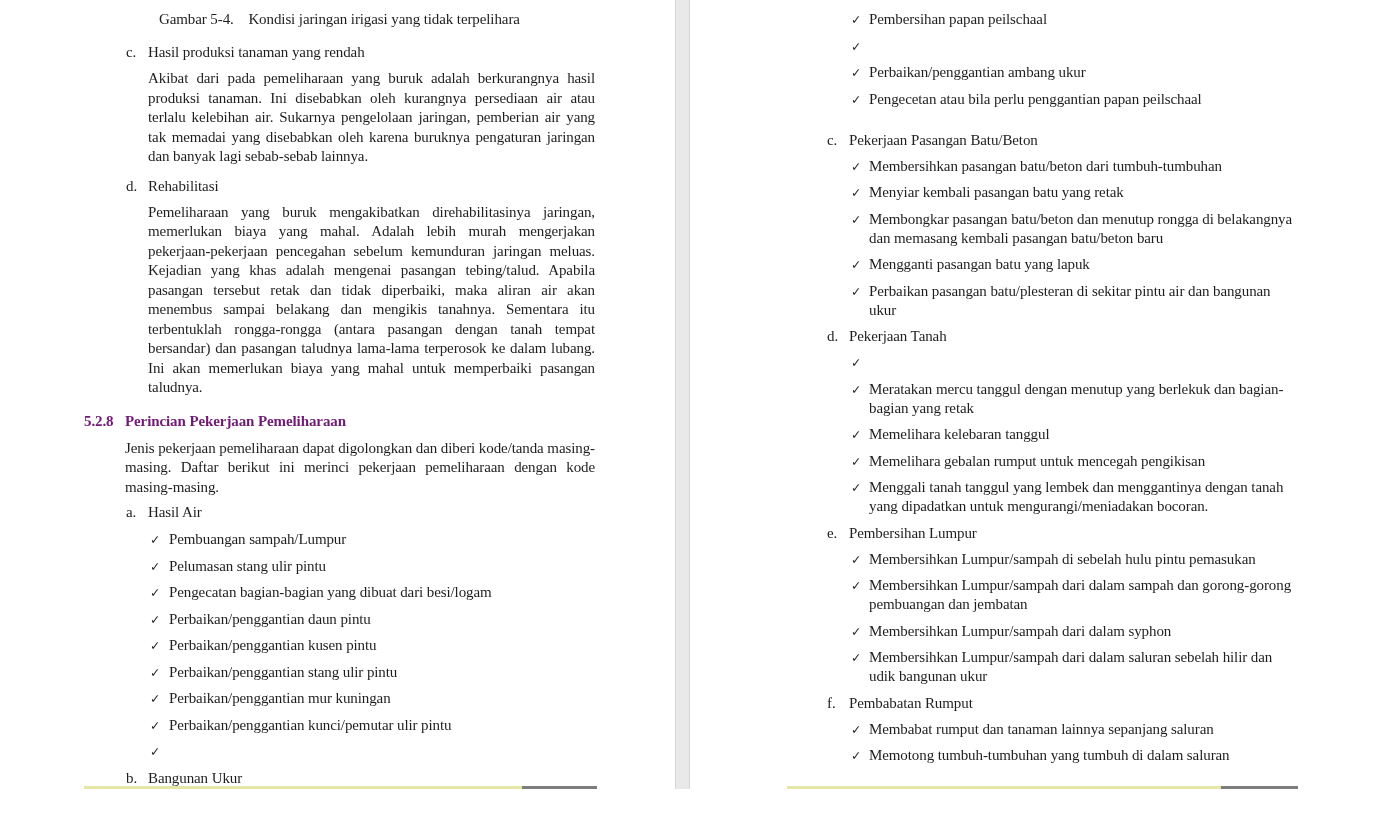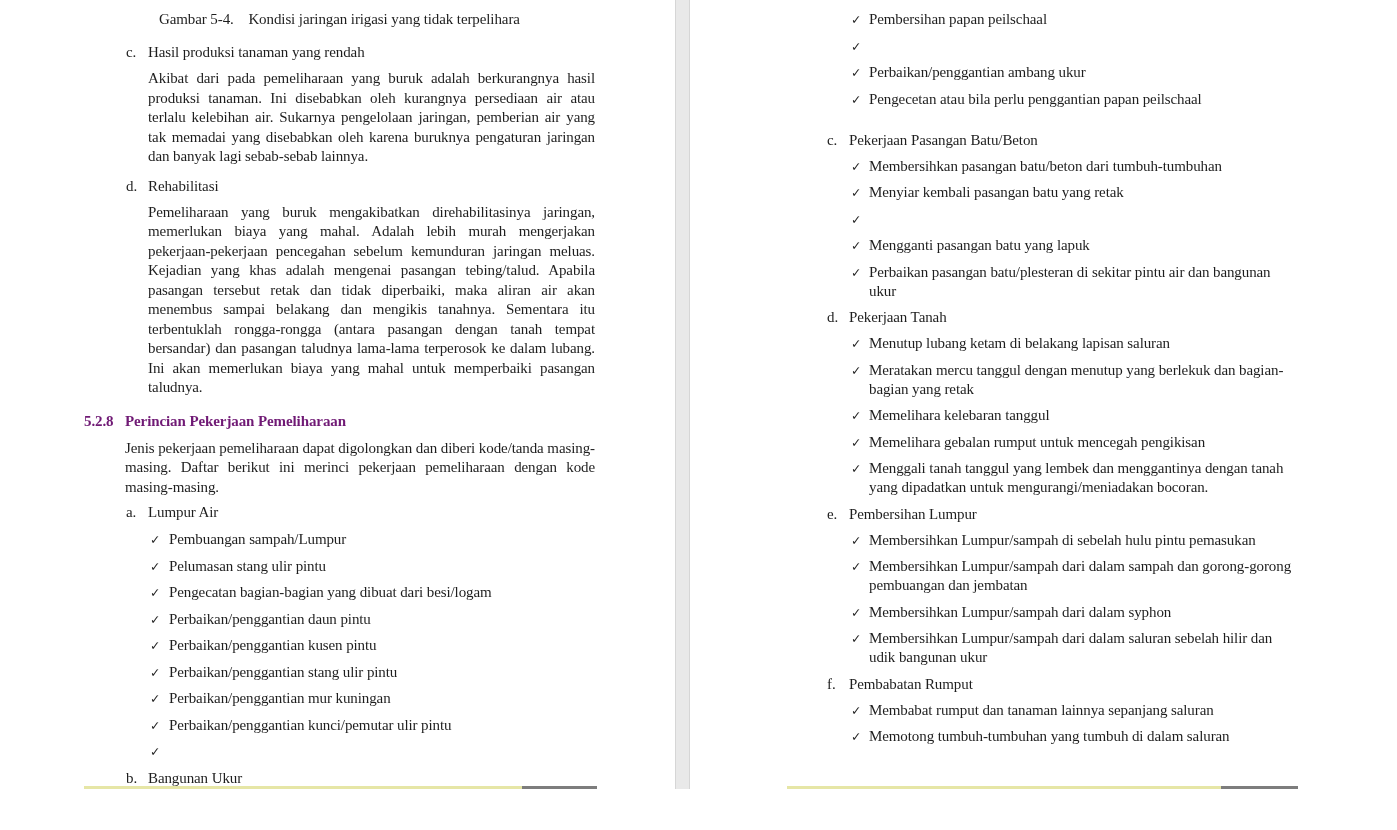--- a/index.html
+++ b/index.html
@@ -68,21 +68,21 @@
     <p class="para">Pemeliharaan yang buruk mengakibatkan direhabilitasinya jaringan, memerlukan biaya yang mahal. Adalah lebih murah mengerjakan pekerjaan-pekerjaan pencegahan sebelum kemunduran jaringan meluas. Kejadian yang khas adalah mengenai pasangan tebing/talud. Apabila pasangan tersebut retak dan tidak diperbaiki, maka aliran air akan menembus sampai belakang dan mengikis tanahnya. Sementara itu terbentuklah rongga-rongga (antara pasangan dengan tanah tempat bersandar) dan pasangan taludnya lama-lama terperosok ke dalam lubang. Ini akan memerlukan biaya yang mahal untuk memperbaiki pasangan taludnya.</p>
 
     <div class="heading">
       <span class="sec-num">5.2.8</span>
       <span class="sec-title">Perincian Pekerjaan Pemeliharaan</span>
     </div>
     <p class="para para-wide">Jenis pekerjaan pemeliharaan dapat digolongkan dan diberi kode/tanda masing-masing. Daftar berikut ini merinci pekerjaan pemeliharaan dengan kode masing-masing.</p>
 
     <div class="letter-row row-a">
       <span class="letter">a.</span>
-      <span class="lr-title">Lumpur Air</span>
+      <span class="lr-title">Hasil Air</span>
     </div>
 
     <ul class="checks">
 
         <li class="check">
           <span class="mark">✓</span>
           <span class="check-text">Pembuangan sampah/Lumpur</span>
         </li>
 
         <li class="check">
@@ -174,20 +174,21 @@
                 <span class="check-text">Membersihkan pasangan batu/beton dari tumbuh-tumbuhan</span>
               </li>
 
               <li class="check">
                 <span class="mark">✓</span>
                 <span class="check-text">Menyiar kembali pasangan batu yang retak</span>
               </li>
 
               <li class="check">
                 <span class="mark">✓</span>
+                <span class="check-text">Membongkar pasangan batu/beton dan menutup rongga di belakangnya dan memasang kembali pasangan batu/beton baru</span>
               </li>
 
               <li class="check">
                 <span class="mark">✓</span>
                 <span class="check-text">Mengganti pasangan batu yang lapuk</span>
               </li>
 
               <li class="check">
                 <span class="mark">✓</span>
                 <span class="check-text">Perbaikan pasangan batu/plesteran di sekitar pintu air dan bangunan ukur</span>
@@ -197,21 +198,20 @@
 
         <div class="sec">
           <div class="sec-row">
             <span class="letter">d.</span>
             <span class="lr-title">Pekerjaan Tanah</span>
           </div>
           <ul class="checks">
 
               <li class="check">
                 <span class="mark">✓</span>
-                <span class="check-text">Menutup lubang ketam di belakang lapisan saluran</span>
               </li>
 
               <li class="check">
                 <span class="mark">✓</span>
                 <span class="check-text">Meratakan mercu tanggul dengan menutup yang berlekuk dan bagian-bagian yang retak</span>
               </li>
 
               <li class="check">
                 <span class="mark">✓</span>
                 <span class="check-text">Memelihara kelebaran tanggul</span>

